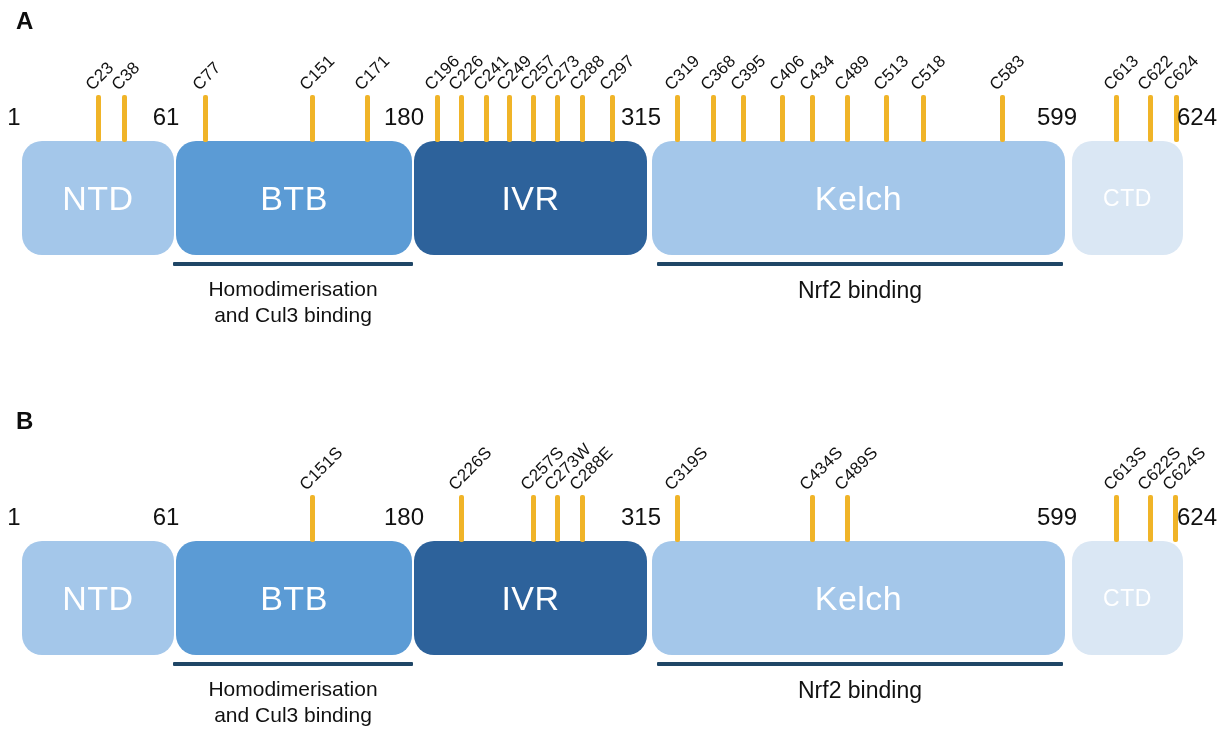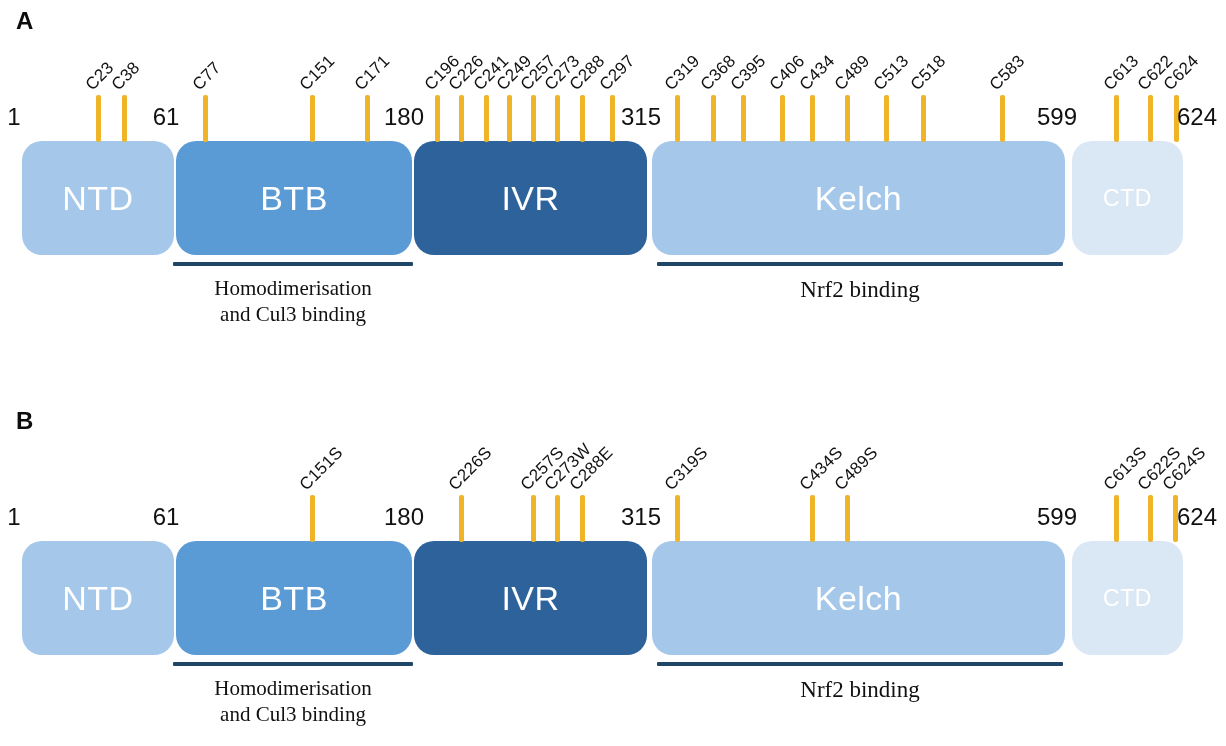--- a/index.html
+++ b/index.html
@@ -70,21 +70,20 @@
     height: 4px;
     border-radius: 1px;
   }
   .region-caption {
     position: absolute;
     text-align: center;
     color: #111111;
   }
   .region-caption .cap-line {
     line-height: 1.22;
-    font-family: Liberation Serif, serif;
   }
 </style>
 </head>
 <body>
 
 <div id="figure">
   <section class="panel" style="top:0px">
     <div class="panel-letter">A</div>
     <div>
         <div class="domain-box" style="left: 22px; top: 141px; width: 152px; height: 114px; background: rgb(164, 199, 234);">

